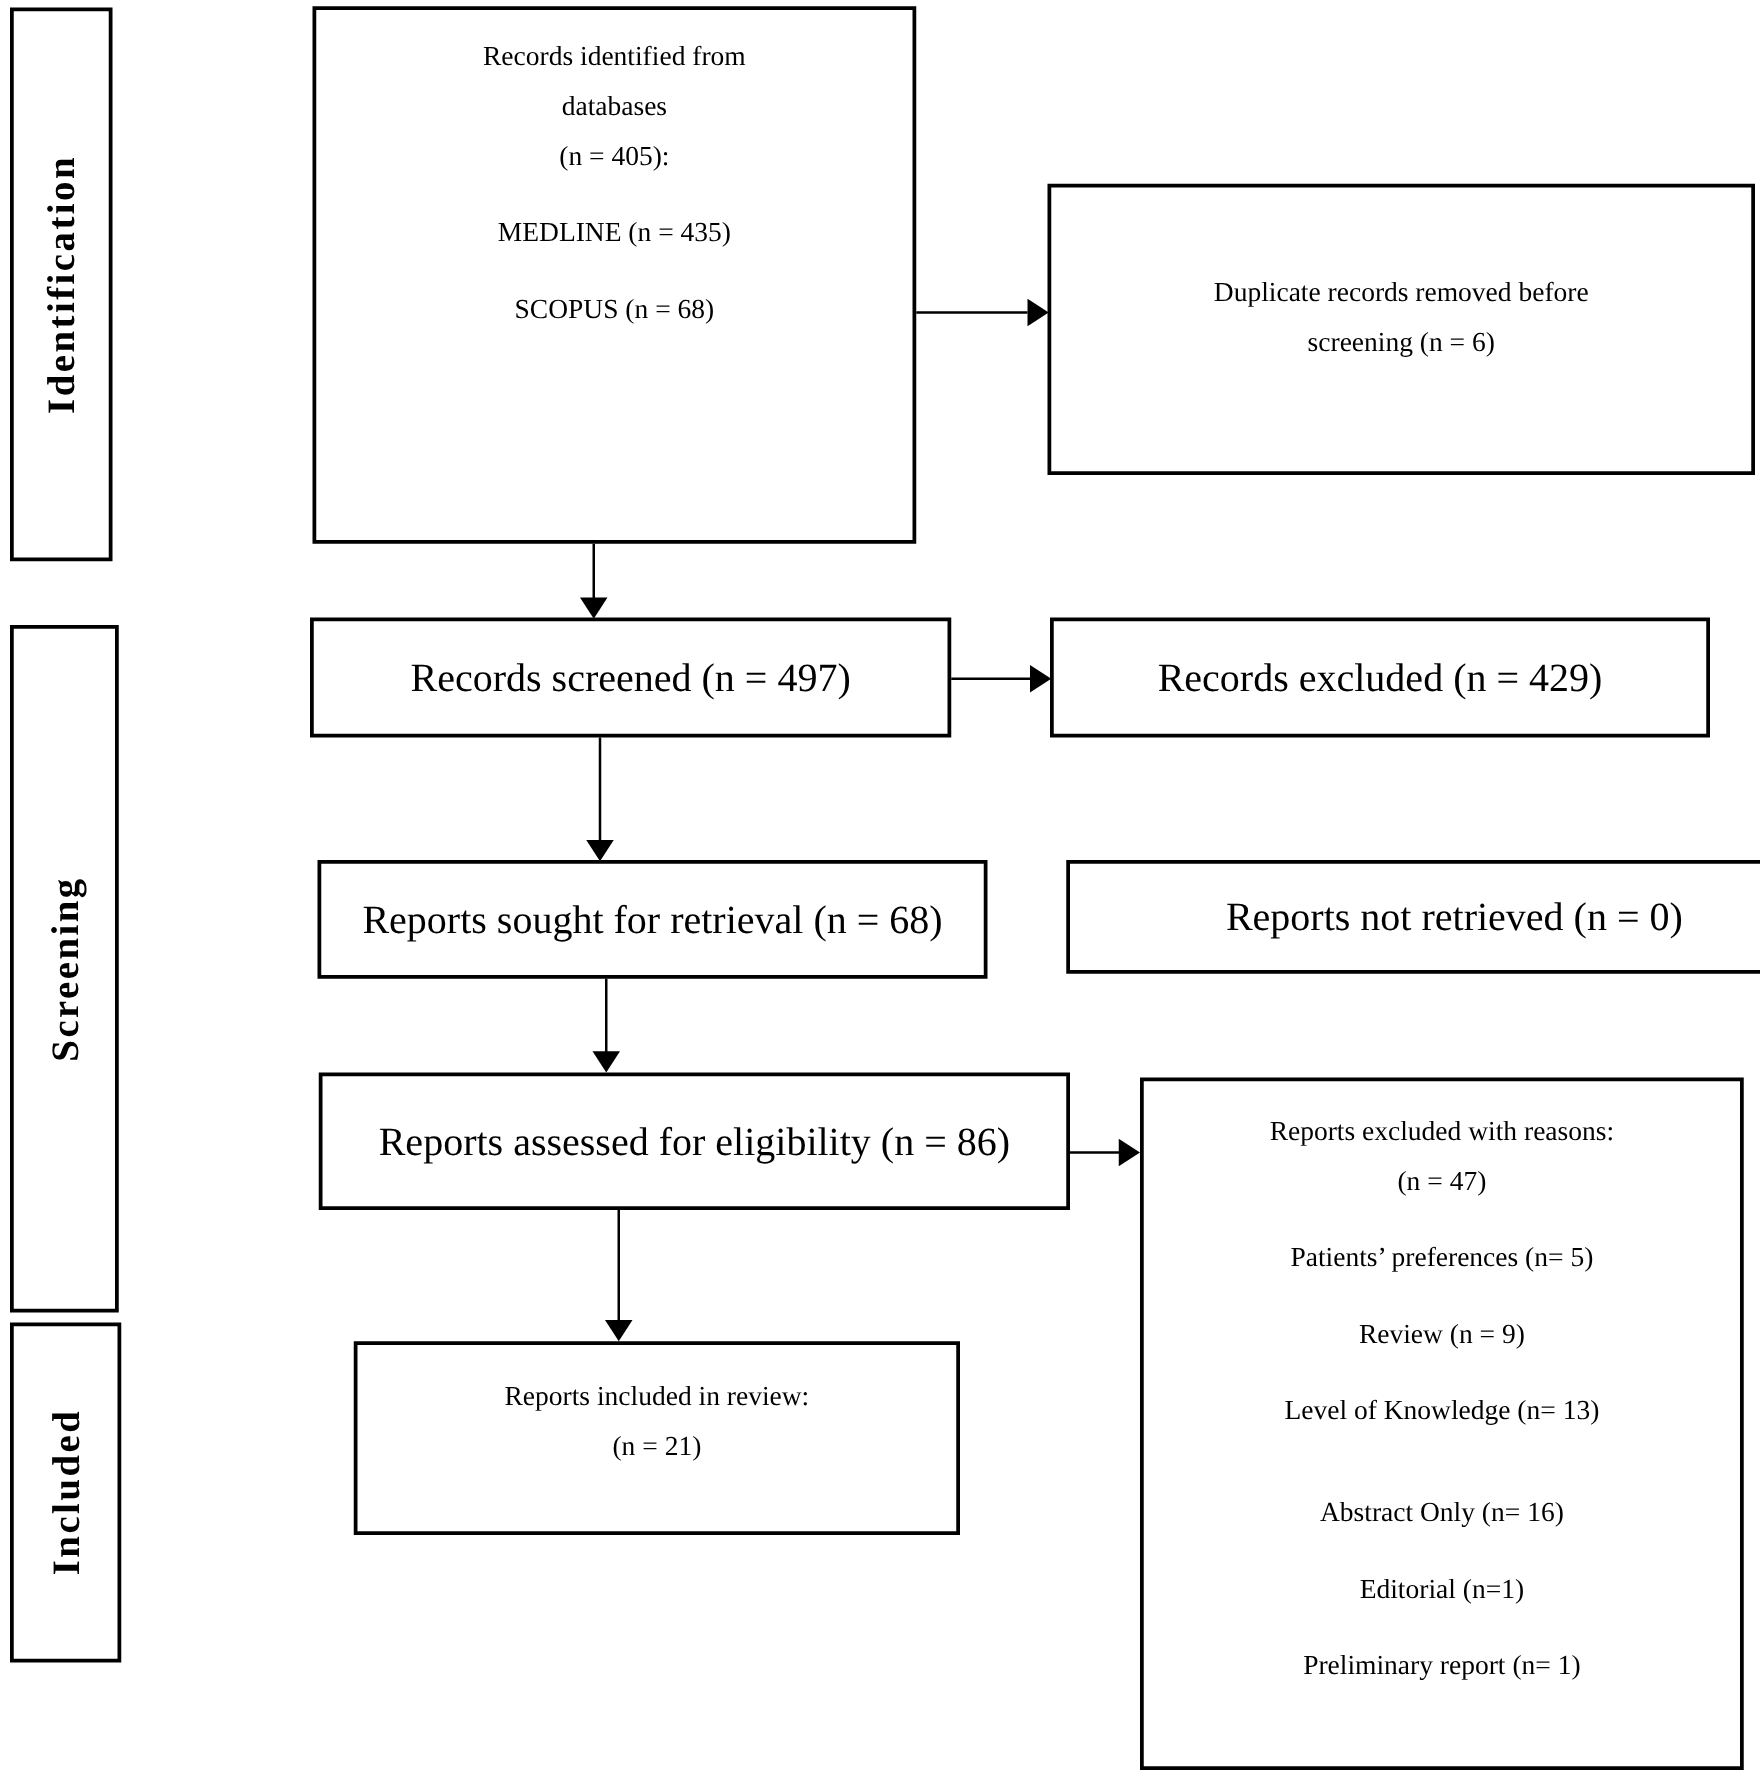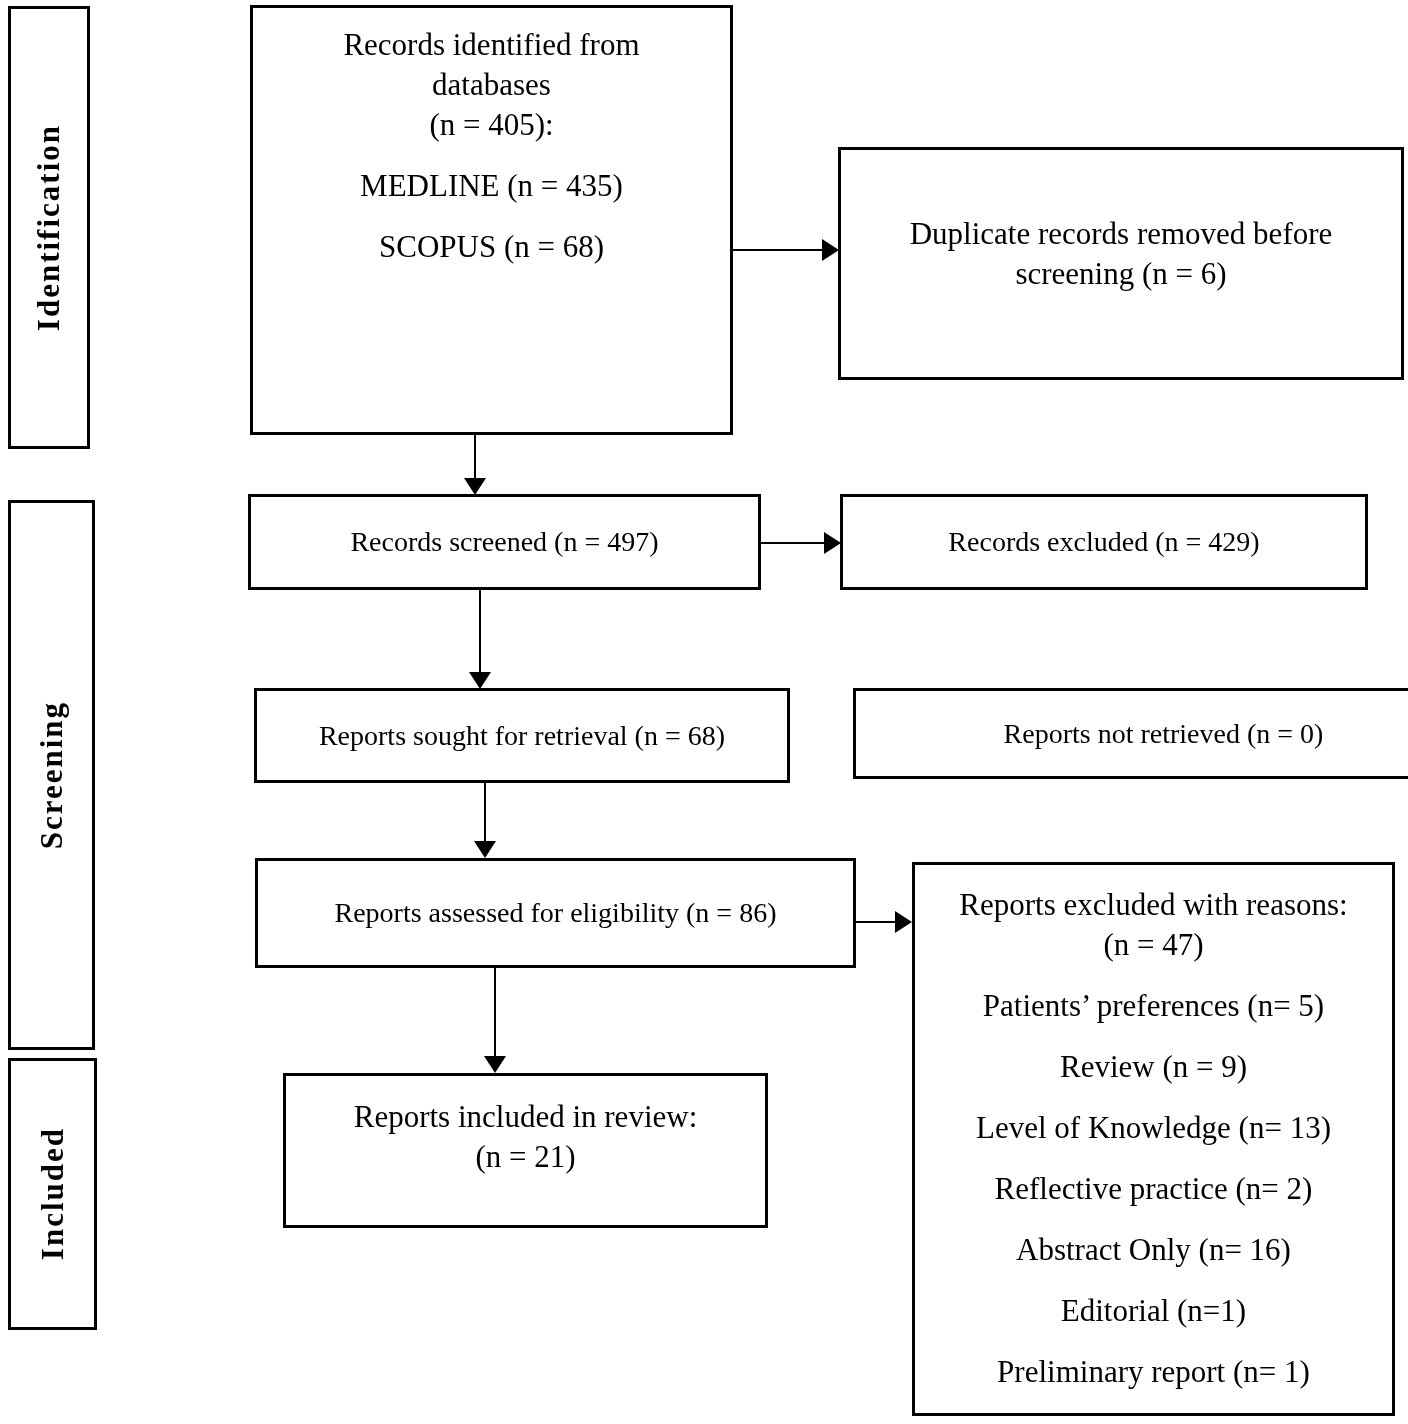--- a/index.html
+++ b/index.html
@@ -16,27 +16,27 @@
     font-family: "Liberation Serif", serif;
     overflow: hidden;
   }
   
   .box {
     position: absolute;
     box-sizing: border-box;
     border: 3px solid #000000;
     background: #ffffff;
     text-align: center;
-    font-size: 31px;
+    font-size: 22px;
   }
   .box.centered {
     display: flex;
     align-items: center;
     justify-content: center;
-    font-size: 28px;
+    font-size: 32px;
   }
   .lines { padding-top: 17px; }
   .ln { line-height: 40px; }
   .ln:empty { height: 21px; }
   
   .stage {
     position: absolute;
     box-sizing: border-box;
     border: 3px solid #000000;
     background: #ffffff;
@@ -126,21 +126,20 @@
     <div class="lines" style="padding-top:20px;">
         <div class="ln">Reports excluded with reasons:</div>
         <div class="ln">(n = 47)</div>
         <div class="ln"></div>
         <div class="ln">Patients’ preferences (n= 5)</div>
         <div class="ln"></div>
         <div class="ln">Review (n = 9)</div>
         <div class="ln"></div>
         <div class="ln">Level of Knowledge (n= 13)</div>
         <div class="ln"></div>
-        <div class="ln">Reflective practice (n= 2)</div>
         <div class="ln"></div>
         <div class="ln">Abstract Only (n= 16)</div>
         <div class="ln"></div>
         <div class="ln">Editorial (n=1)</div>
         <div class="ln"></div>
         <div class="ln">Preliminary report (n= 1)</div>
       </div>
   </div>
 
   <div class="box" style="left:283px; top:1073px; width:485px; height:155px;">

